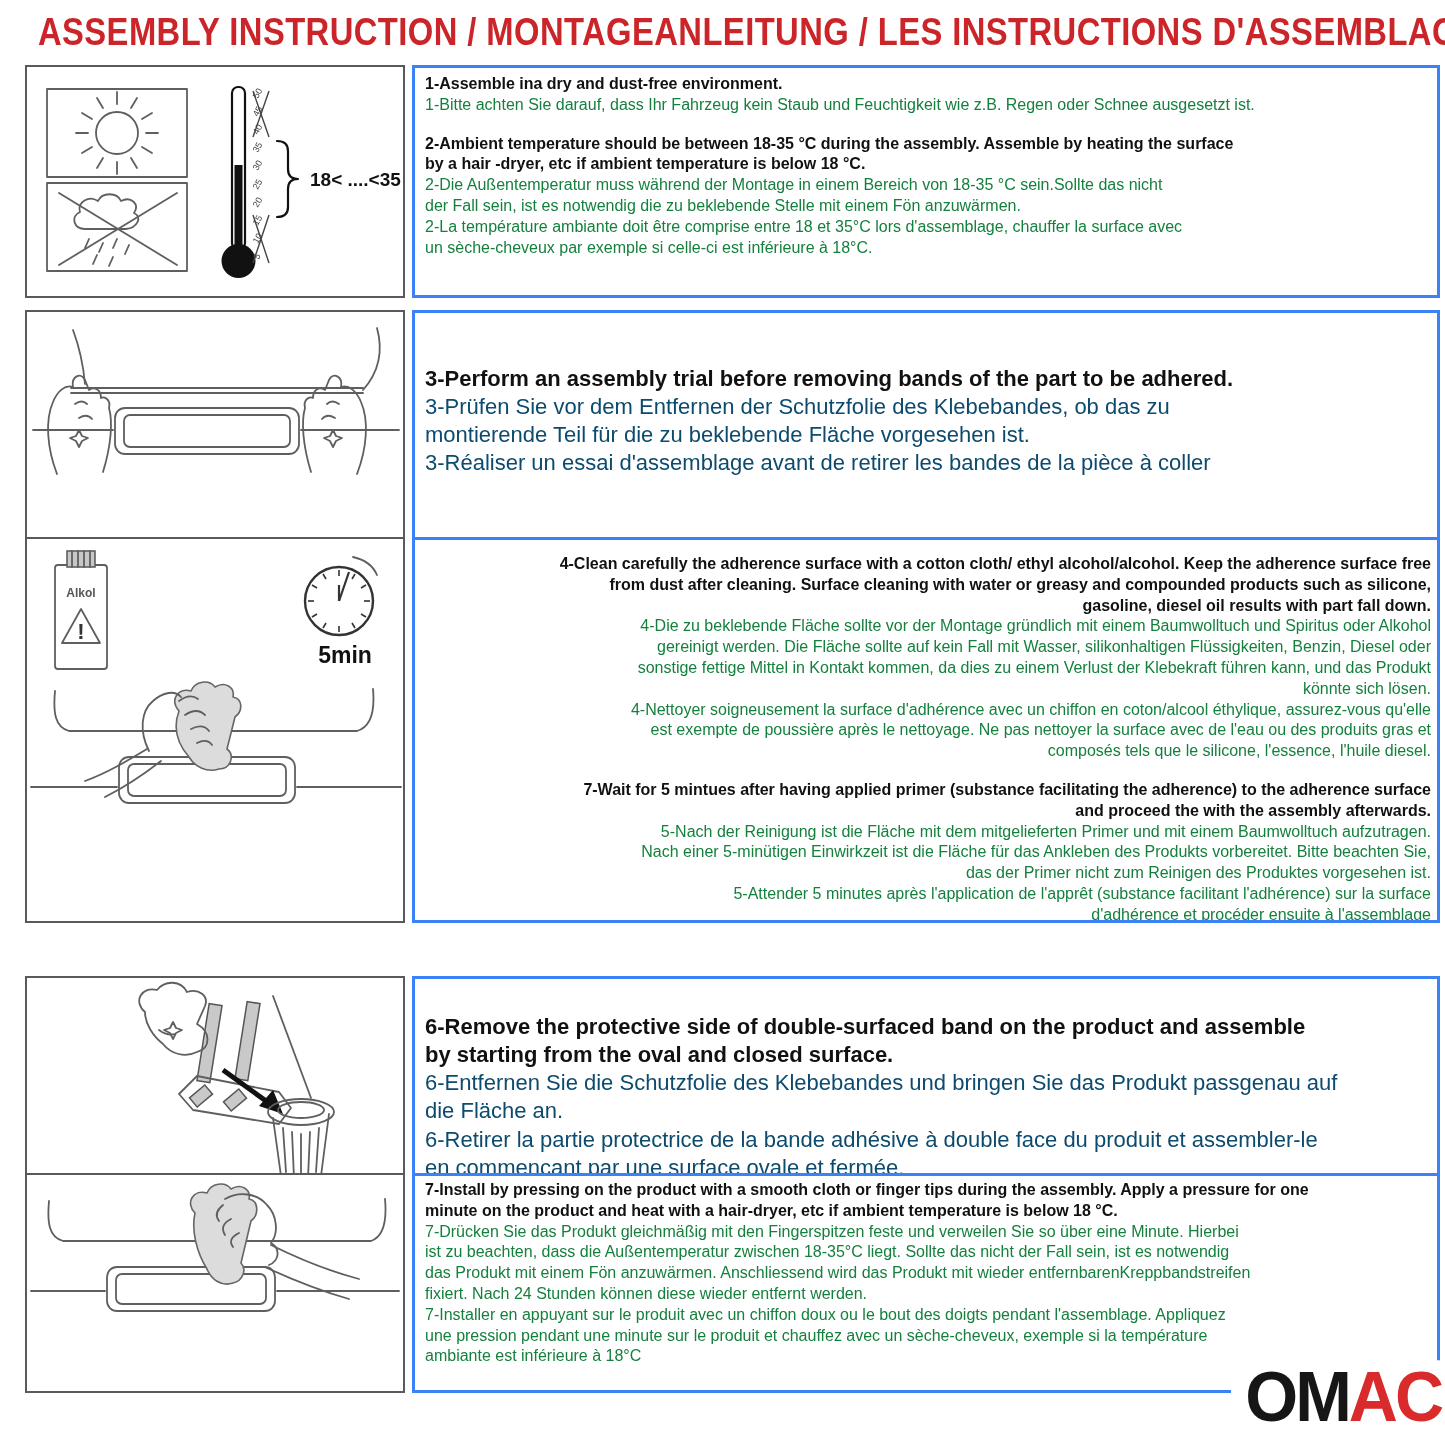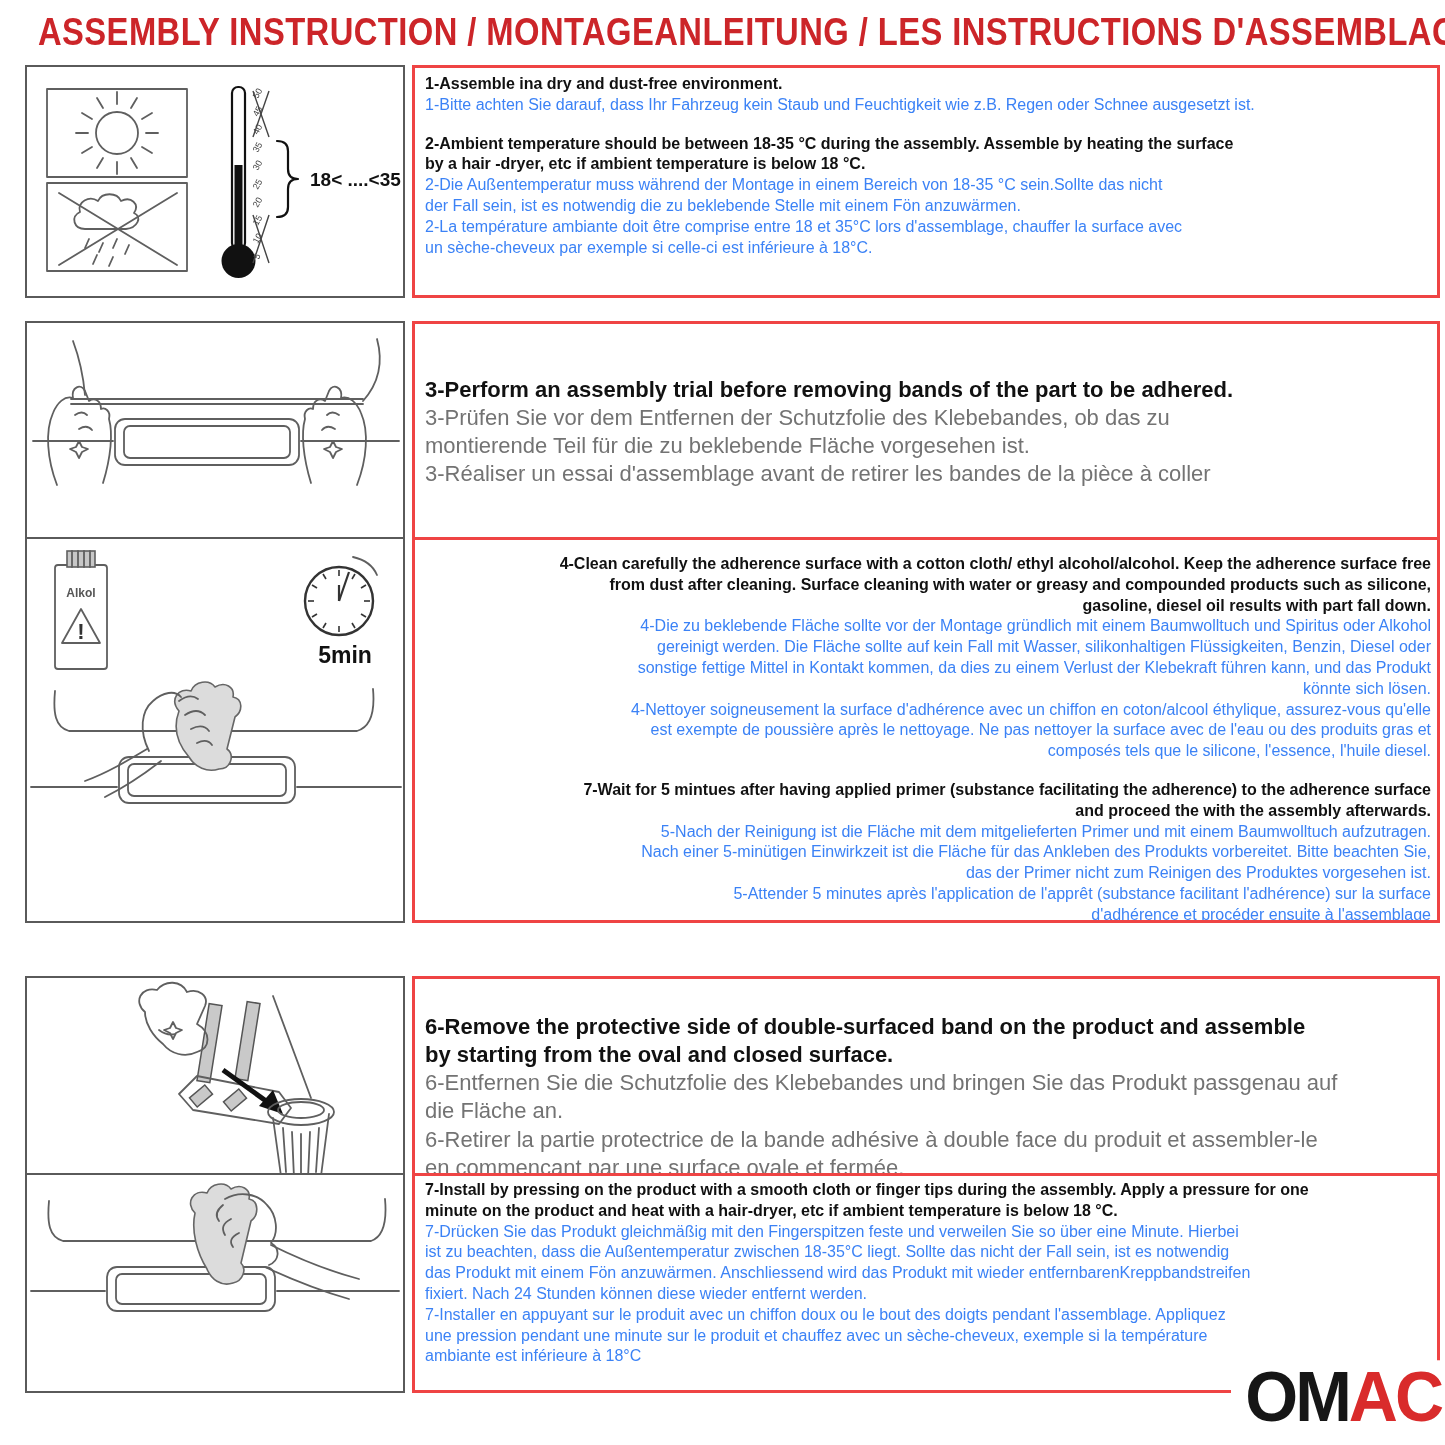--- a/index.html
+++ b/index.html
@@ -4,25 +4,25 @@
 <style>
   html,body{margin:0;padding:0;background:#ffffff;}
   #page{position:relative;width:1445px;height:1445px;background:#fff;overflow:hidden;
         font-family:"Liberation Sans",sans-serif;color:#333;}
   .title{position:absolute;left:38px;top:10px;font-size:39px;font-weight:700;color:#cc2529;
          white-space:nowrap;transform:scaleX(.84);transform-origin:0 50%;letter-spacing:.5px;}
   .row{position:absolute;left:0;width:1445px;}
   .illus{position:absolute;left:25px;width:380px;height:100%;border:2px solid #5a5a5a;
          box-sizing:border-box;background:#fff;}
   .illus svg{position:absolute;left:0;top:0;}
-  .textbox{position:absolute;left:412px;width:1028px;height:100%;border:3px solid #ef4444;
+  .textbox{position:absolute;left:412px;width:1028px;height:100%;border:3px solid #3b82f6;
            box-sizing:border-box;background:#fff;padding-left:10px;padding-right:6px;overflow:hidden;}
   .textbox p{margin:0;white-space:pre-line;}
-  .small p{font-size:16px;line-height:1.3;color:#3b82f6;}
-  .large p{font-size:22px;line-height:1.28;color:#737373;}
+  .small p{font-size:16px;line-height:1.3;color:#15803d;}
+  .large p{font-size:22px;line-height:1.28;color:#0c4a6e;}
   .textbox p.bold{font-weight:700;color:#111;}
   .textbox p.gap{margin-top:18px;}
   .ln{fill:none;stroke:#5f5f5f;stroke-width:1.8;stroke-linecap:round;stroke-linejoin:round;}
   .lnd{fill:none;stroke:#111;stroke-width:2.2;stroke-linecap:round;stroke-linejoin:round;}
   .cloth{fill:#dcdcdc;stroke:#666;stroke-width:1.6;stroke-linejoin:round;}
   .strip{fill:#c9c9c9;stroke:#555;stroke-width:1.5;}
   .thermo-scale{position:absolute;left:221px;top:22px;width:20px;height:172px;display:flex;
                 flex-direction:column;justify-content:space-between;align-items:center;}
   .thermo-scale span{font-size:9px;color:#444;transform:rotate(-62deg);line-height:1;}
   .logo{position:absolute;right:4px;bottom:14px;background:#fff;padding-left:14px;
@@ -97,21 +97,21 @@
         <p class="">1-Bitte achten Sie darauf, dass Ihr Fahrzeug kein Staub und Feuchtigkeit wie z.B. Regen oder Schnee ausgesetzt ist.</p>
         <p class="bold gap">2-Ambient temperature should be between 18-35 °C  during the assembly. Assemble by heating the surface
 by a hair -dryer, etc if ambient temperature is below 18 °C.</p>
         <p class="">2-Die Außentemperatur muss während der Montage in einem Bereich von 18-35 °C  sein.Sollte das nicht
 der Fall sein, ist es notwendig die zu beklebende Stelle mit einem Fön anzuwärmen.</p>
         <p class="">2-La température ambiante doit être comprise entre 18 et 35°C lors d'assemblage, chauffer la surface avec
 un sèche-cheveux par exemple si celle-ci est inférieure à 18°C.</p>
       </div>
   </div>
 
-  <div class="row" style="top:321px;height:251px;">
+  <div class="row" style="top:310px;height:251px;">
     <div class="illus">
       <svg width="376" height="219" viewBox="0 0 376 219">
         <g>
           <line class="ln" x1="6" y1="118" x2="86" y2="118"></line>
           <line class="ln" x1="274" y1="118" x2="372" y2="118"></line>
           <rect class="ln" x="88" y="96" width="184" height="46" rx="10"></rect>
           <rect class="ln" x="97" y="103" width="166" height="32" rx="6"></rect>
         </g>
         <g>
           <line class="ln" x1="44" y1="76" x2="336" y2="76" stroke-width="2.4"></line>

